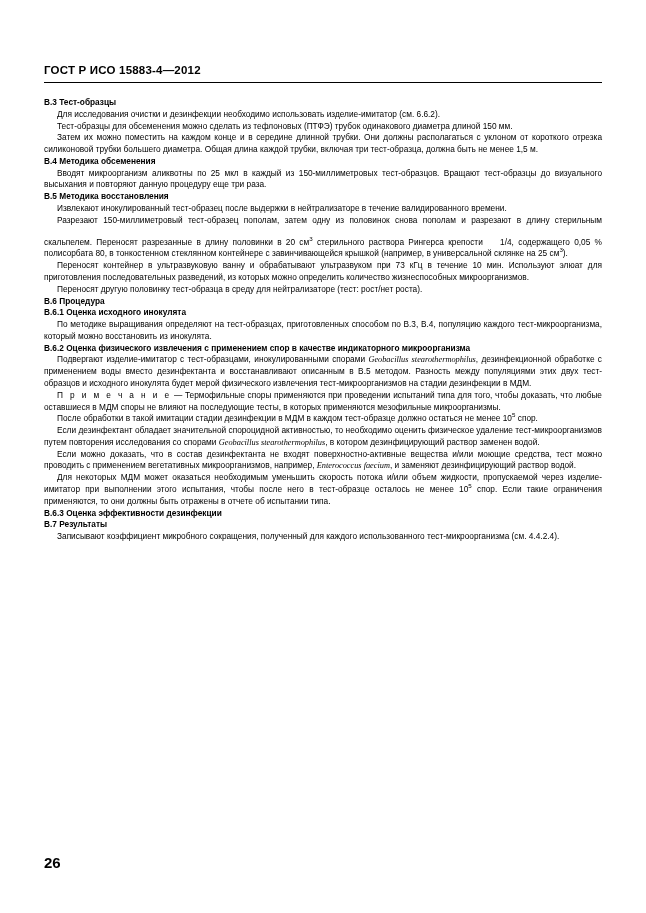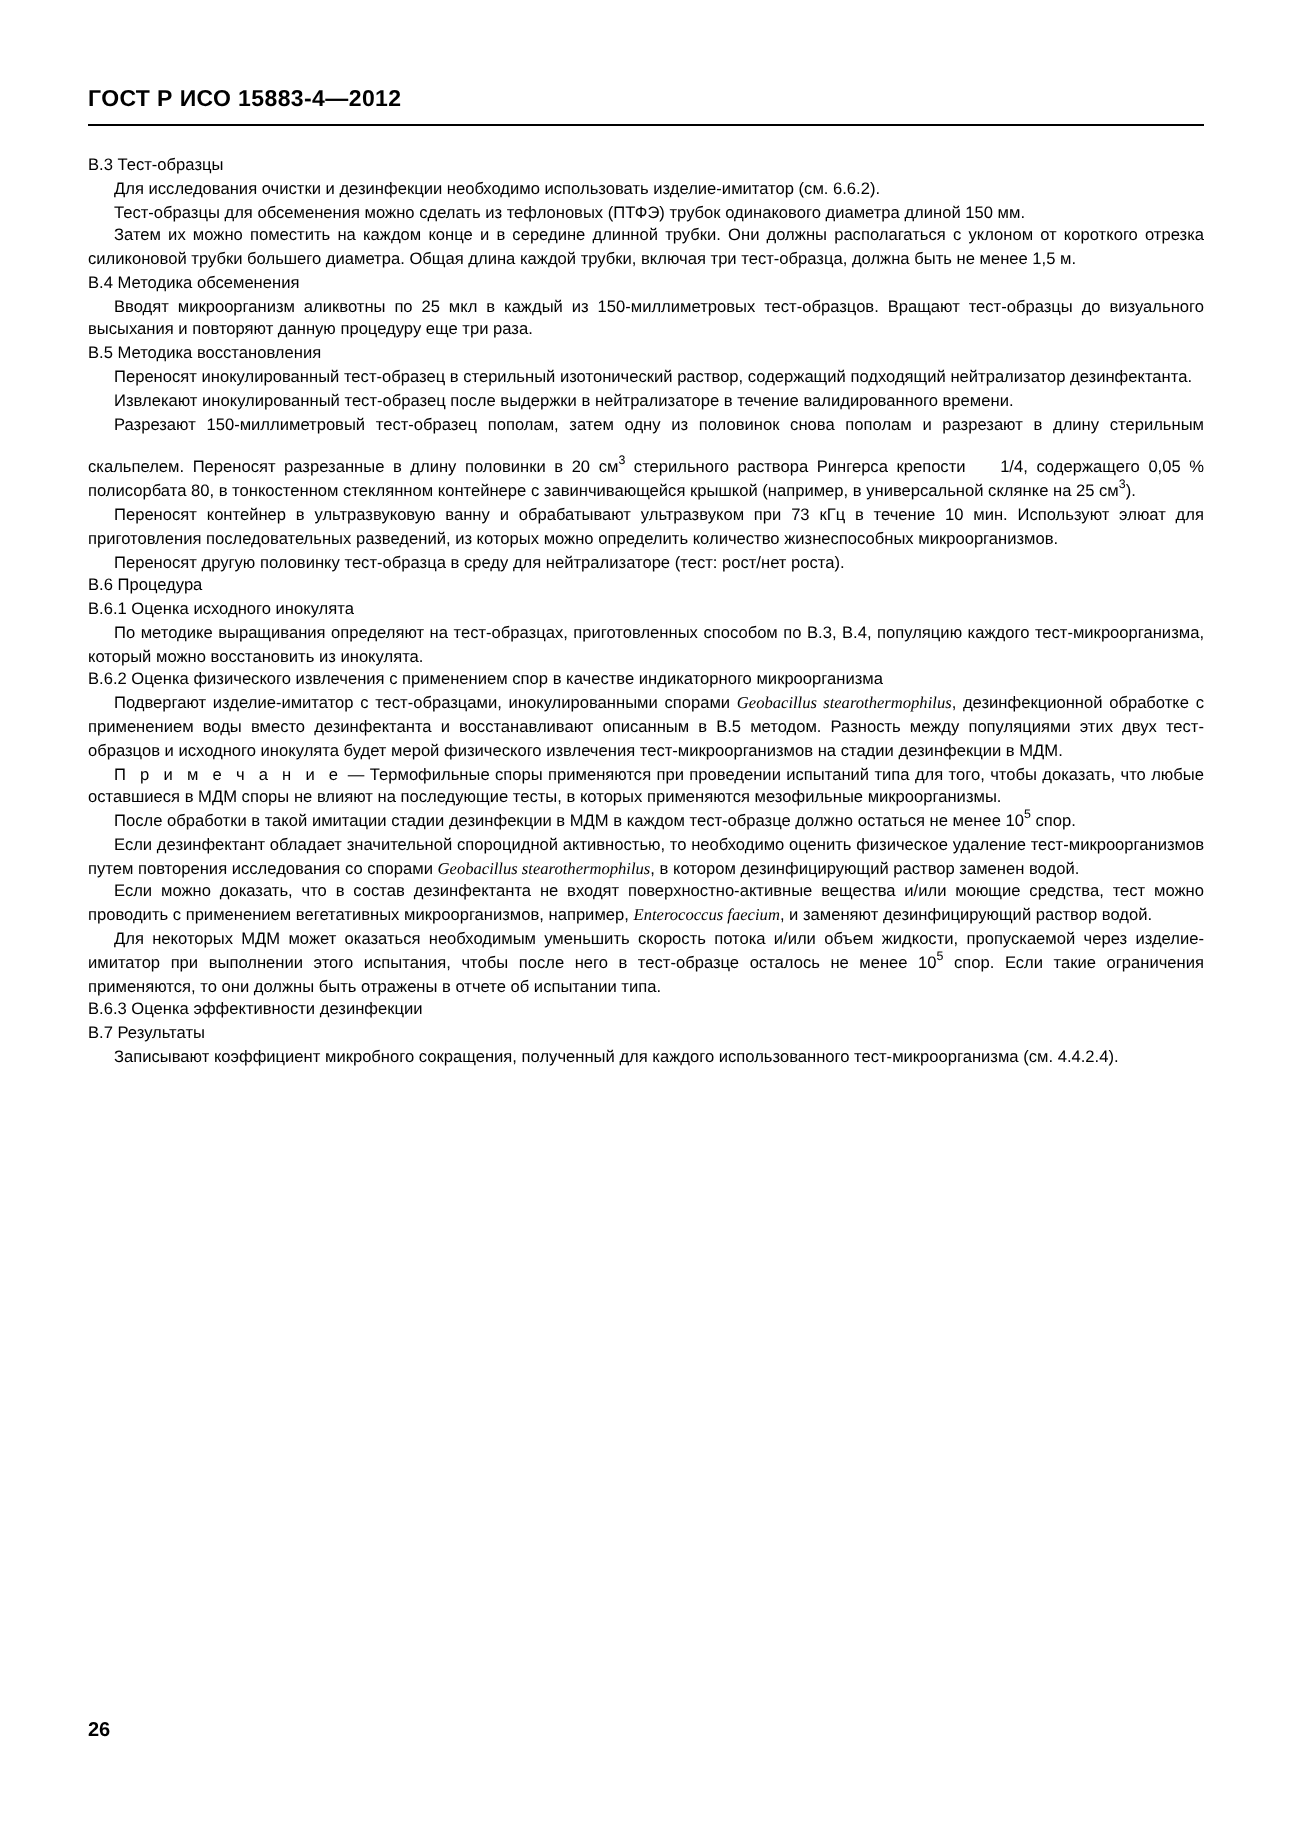--- a/index.html
+++ b/index.html
@@ -14,21 +14,21 @@
     color: #000000;
     position: relative;
     overflow: hidden;
   }
   .page {
     position: absolute;
     left: 0; top: 0;
     width: 646px;
     height: 913px;
     box-sizing: border-box;
-    padding: 44px 44px 20px 44px;
+    padding: 64px 44px 20px 44px;
   }
   .header {
     font-size: 11.5px;
     font-weight: bold;
     letter-spacing: 0.2px;
     margin: 0 0 6px 0;
     white-space: nowrap;
   }
   .rule {
     border-top: 1px solid #000;
@@ -38,21 +38,21 @@
   .content {
     font-size: 8.3px;
     line-height: 1.42;
     text-align: justify;
   }
   .content p {
     margin: 0;
     padding: 0;
   }
   .h-sub {
-    font-weight: normal;
+    font-weight: bold;
     margin: 0;
   }
   .indent {
     text-indent: 13px;
   }
   .note-spaced {
     letter-spacing: 2.2px;
     font-style: normal;
   }
   i, .it {
@@ -66,21 +66,21 @@
   }
   .frac {
     display: inline-block;
     font-size: 8.3px;
     margin-top: 10px;
   }
   .pagenum {
     position: absolute;
     left: 44px;
     bottom: 42px;
-    font-size: 10px;
+    font-size: 15px;
     font-weight: bold;
   }
 </style>
 </head>
 <body>
 
 <div class="page">
 
   <div class="header">ГОСТ Р ИСО 15883-4—2012</div>
   <div class="rule"></div>
@@ -89,21 +89,20 @@
 
     <p class="h-sub">В.3 Тест-образцы</p>
     <p class="indent">Для исследования очистки и дезинфекции необходимо использовать изделие-имитатор (см. 6.6.2).</p>
     <p class="indent">Тест-образцы для обсеменения можно сделать из тефлоновых (ПТФЭ) трубок одинакового диаметра длиной 150 мм.</p>
     <p class="indent">Затем их можно поместить на каждом конце и в середине длинной трубки. Они должны располагаться с уклоном от короткого отрезка силиконовой трубки большего диаметра. Общая длина каждой трубки, включая три тест-образца, должна быть не менее 1,5 м.</p>
 
     <p class="h-sub">В.4 Методика обсеменения</p>
     <p class="indent">Вводят микроорганизм аликвотны по 25 мкл в каждый из 150-миллиметровых тест-образцов. Вращают тест-образцы до визуального высыхания и повторяют данную  процедуру еще три раза.</p>
 
     <p class="h-sub">В.5 Методика восстановления</p>
-    <p class="indent">Переносят инокулированный тест-образец в стерильный изотонический раствор, содержащий подходящий нейтрализатор дезинфектанта.</p>
     <p class="indent">Извлекают инокулированный тест-образец после выдержки в нейтрализаторе в течение  валидированного времени.</p>
     <p class="indent">Разрезают 150-миллиметровый  тест-образец пополам, затем одну из половинок снова пополам и разрезают в длину стерильным скальпелем. Переносят разрезанные в длину половинки в 20 см<sup>3</sup> стерильного раствора Рингерса  крепости  <span class="frac">1/4</span>,  содержащего 0,05 % полисорбата 80, в тонкостенном стеклянном контейнере с завинчивающейся крышкой (например, в универсальной склянке на 25 см<sup>3</sup>).</p>
     <p class="indent">Переносят контейнер в ультразвуковую ванну и обрабатывают ультразвуком при 73 кГц в течение 10 мин. Используют элюат для приготовления последовательных разведений, из которых можно определить количество жизнеспособных микроорганизмов.</p>
     <p class="indent">Переносят другую половинку тест-образца в среду для нейтрализаторе (тест: рост/нет роста).</p>
 
     <p class="h-sub">В.6 Процедура</p>
 
     <p class="h-sub">В.6.1 Оценка исходного инокулята</p>
     <p class="indent">По методике выращивания определяют на тест-образцах, приготовленных способом по В.3, В.4, популяцию каждого тест-микроорганизма, который можно восстановить из инокулята.</p>
 

